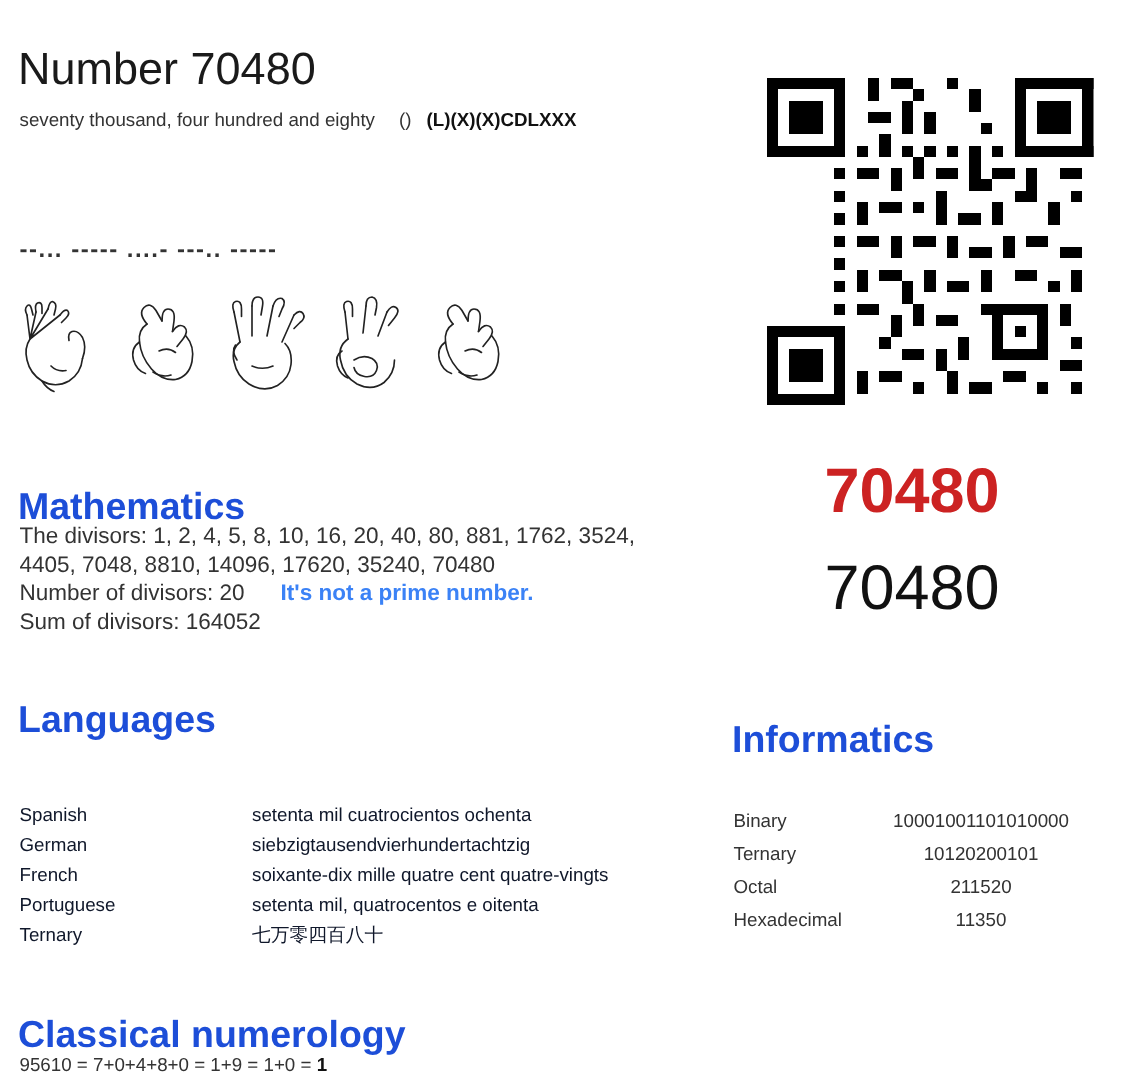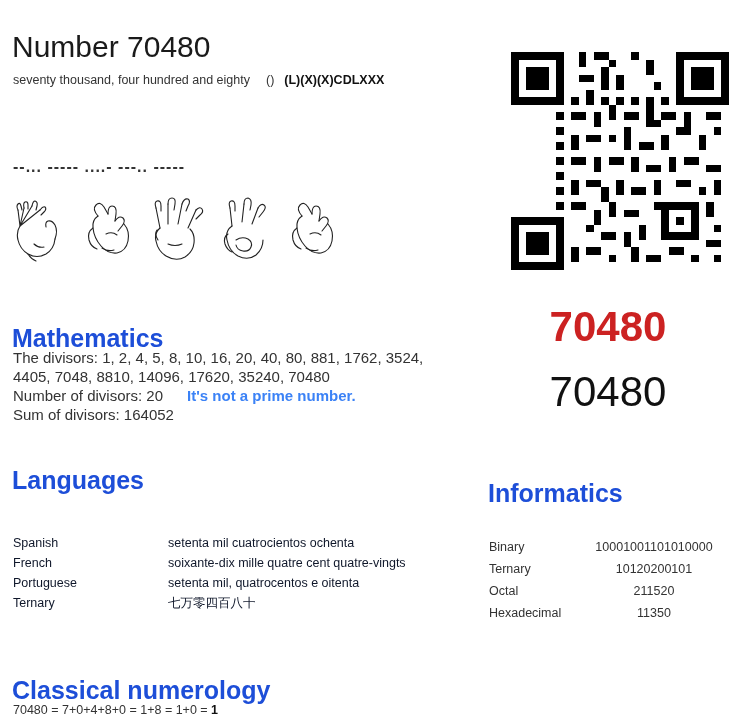--- a/index.html
+++ b/index.html
@@ -284,38 +284,42 @@
 
   <h2 class="h-section" id="lang-heading">Languages</h2>
 
   <table class="lang-table">
     <tbody>
       <tr>
         <td class="lang-name">Spanish</td>
         <td class="lang-value">setenta mil cuatrocientos ochenta</td>
       </tr>
       <tr>
+        <td class="lang-name">German</td>
+        <td class="lang-value">siebzigtausendvierhundertachtzig</td>
+      </tr>
+      <tr>
         <td class="lang-name">French</td>
         <td class="lang-value">soixante-dix mille quatre cent quatre-vingts</td>
       </tr>
       <tr>
         <td class="lang-name">Portuguese</td>
         <td class="lang-value">setenta mil, quatrocentos e oitenta</td>
       </tr>
       <tr>
         <td class="lang-name">Ternary</td>
         <td class="lang-value">七万零四百八十</td>
       </tr>
     </tbody>
   </table>
 
   <h2 class="h-section" id="class-heading">Classical numerology</h2>
 
   <div class="class-line">
-    <span>70480 = 7+0+4+8+0 = 1+8 = 1+0 = </span><b>1</b>
+    <span>95610 = 7+0+4+8+0 = 1+9 = 1+0 = </span><b>1</b>
   </div>
 
   <div class="qr">
     <svg viewBox="0 0 29 29" width="218" height="218" shape-rendering="crispEdges">
       <rect width="29" height="29" fill="#ffffff"></rect>
       <g fill="#000000">
 
         <rect x="0" y="0" width="7" height="1"></rect>
           <rect x="0" y="6" width="7" height="1"></rect>
         <rect x="0" y="0" width="1" height="7"></rect>

